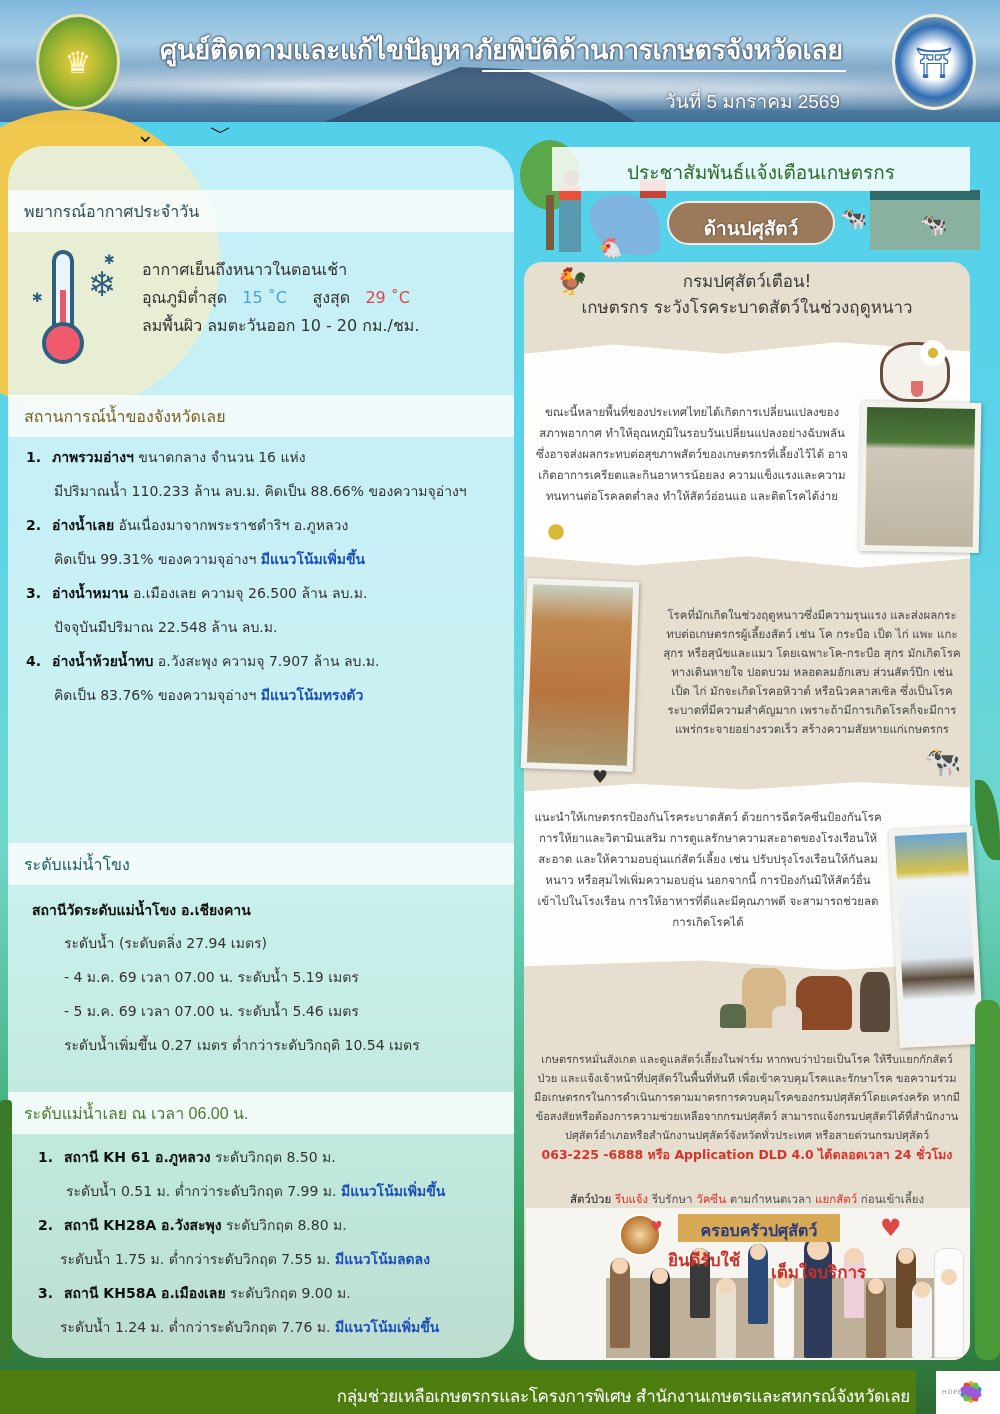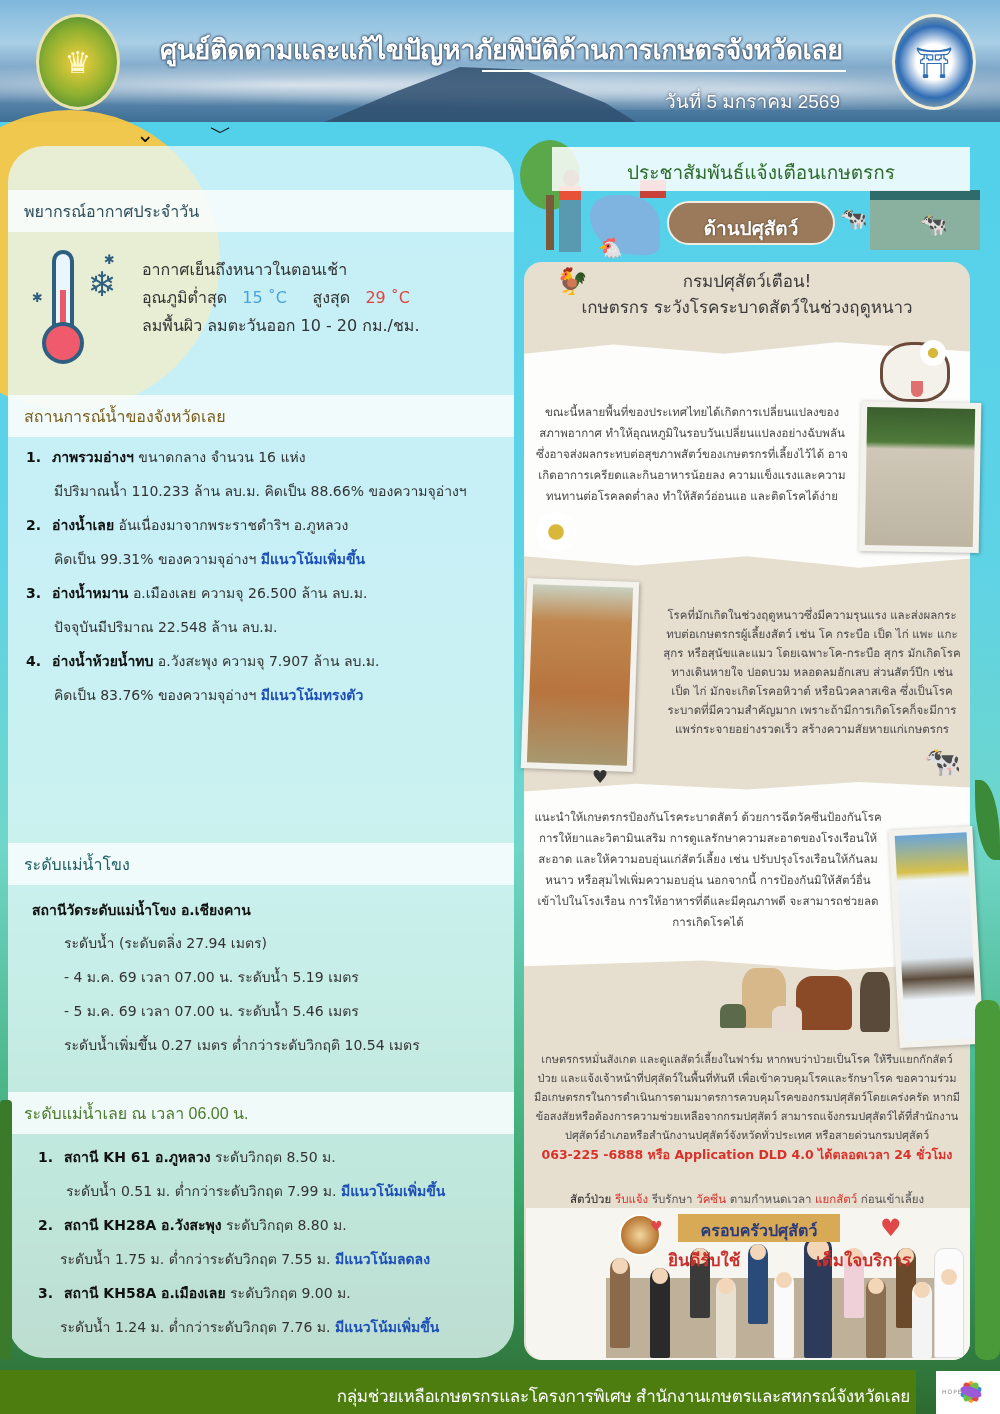--- a/index.html
+++ b/index.html
@@ -188,21 +188,21 @@
   .family-title {
     position: absolute; left: 678px; top: 1214px; width: 162px; height: 28px;
     background: #d9aa55; color: #2a3a7a; font-weight: bold; font-size: 16px;
     font-family: "Liberation Sans", sans-serif; text-align: center; padding-top: 4px;
   }
   .family-left, .family-right {
     position: absolute; top: 1246px; font-family: "Liberation Sans", sans-serif; font-weight: bold;
     font-size: 17px; color: #c8302b;
   }
   .family-left { left: 668px; }
-  .family-right { left: 816px; }
+  .family-right { left: 771px; margin-top: 12px; }
   .dld-seal {
     position: absolute; left: 619px; top: 1214px; width: 42px; height: 42px; border-radius: 50%;
     background: radial-gradient(circle, #f2d7a0 0%, #b8742e 70%, #8a5a2a 100%); border: 2px solid #fff;
   }
   .person { position: absolute; width: 20px; border-radius: 10px 10px 2px 2px; }
   .person .face { position: absolute; left: 2px; top: 0; width: 16px; height: 16px; border-radius: 50%; background: #f3d6b8; }
   
   .leaf { position: absolute; background: #3a8a3a; border-radius: 0 80% 0 80%; }
   
   .footer {

